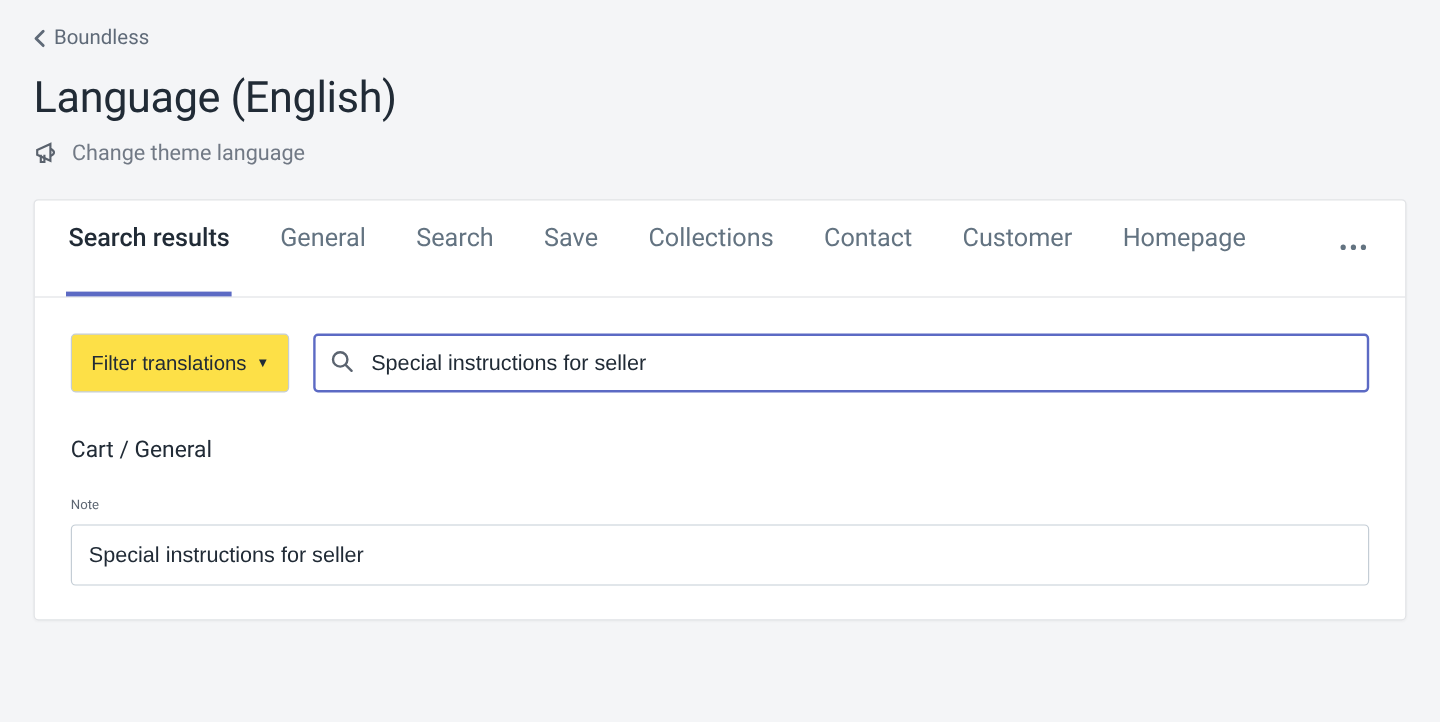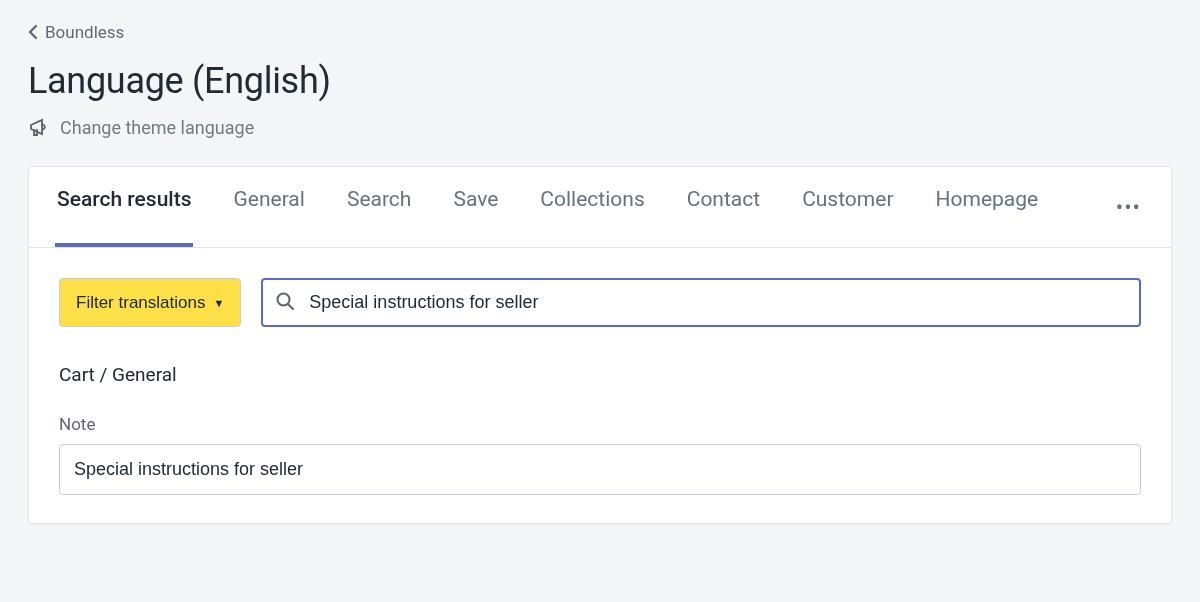--- a/index.html
+++ b/index.html
@@ -143,21 +143,21 @@
     outline: none;
   }
 
   .section-title {
     font-size: 19px;
     font-weight: 400;
     margin: 0 0 28px 0;
   }
 
   .field-label {
-    font-size: 17px;
+    font-size: 11px;
     color: #5d6672;
     margin-bottom: 10px;
   }
   .text-input {
     width: 100%;
     border: 1px solid #c4cdd5;
     border-radius: 4px;
     font-size: 18px;
     color: #212b36;
     padding: 14px 14px;

